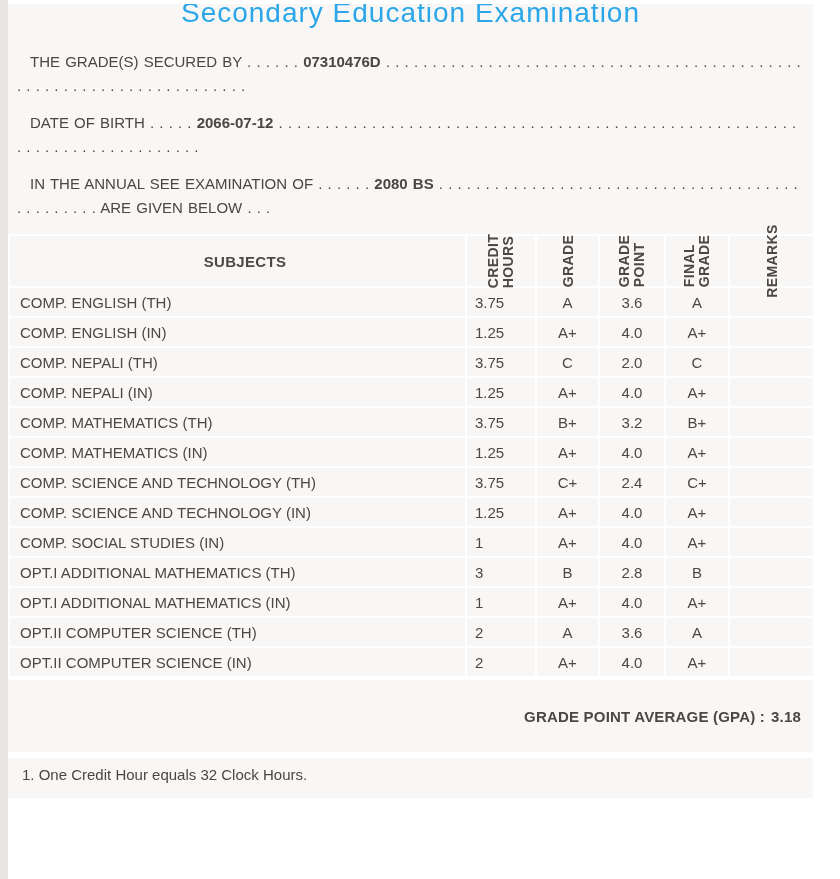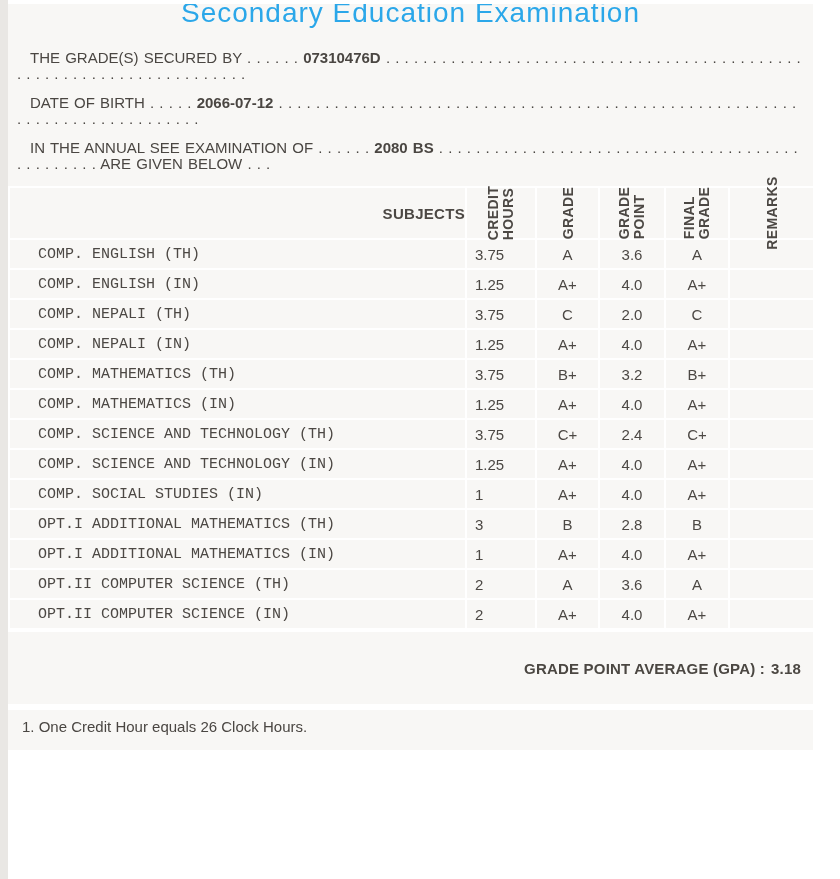--- a/index.html
+++ b/index.html
@@ -43,21 +43,21 @@
     font-size: 17px;
     font-weight: 700;
     letter-spacing: 0.5px;
     color: #4b4742;
   }
   p.statement {
     margin-top: 13px;
     padding: 0 10px 0 9px;
     text-indent: 13px;
     font-size: 15px;
-    line-height: 16px;
+    line-height: 24px;
     color: #4a4642;
     word-spacing: 1px;
   }
   p.statement:first-of-type { margin-top: 20px; }
   p.statement b { font-weight: 700; }
 
   
   table.grades {
     width: 805px;
     border-collapse: collapse;
@@ -65,39 +65,39 @@
     margin-top: 0;
   }
   table.grades td, table.grades th {
     border: 2px solid #ffffff;
     background: #f8f7f5;
     font-size: 15px;
     color: #4c4844;
   }
   th.subjects-head {
     height: 52px;
-    text-align: right;
+    text-align: center;
     vertical-align: middle;
     padding-left: 15px;
     font-weight: 700;
     letter-spacing: 0.3px;
   }
   th.vert { position: relative; height: 52px; }
   th.vert .vlabel {
     position: absolute;
     left: 50%; top: 50%;
     transform: translate(-50%, -50%) rotate(-90deg);
     white-space: pre-line;
     font-size: 14px;
     font-weight: 700;
     line-height: 15px;
     letter-spacing: 0.4px;
     text-align: left;
   }
-  td.td-subject { height: 30px; padding-left: 28px; text-align: left; font-family: Liberation Mono, monospace; }
+  td.td-subject { height: 30px; padding-left: 10px; text-align: left; }
   td.td-credit  { padding-left: 8px; text-align: left; }
   td.td-center  { text-align: center; }
   td.td-remarks { }
 
   
   .gpa-row {
     margin-top: 2px;
     height: 72px;
     display: flex;
     align-items: center;
@@ -291,16 +291,16 @@
         </tr>
       </tbody>
   </table>
 
   <div class="panel gpa-row">
     <span>GRADE POINT AVERAGE (GPA) :</span>
     <span class="gpa-value">3.18</span>
   </div>
 
   <div class="panel footnote-box">
-    <span>1. One Credit Hour equals 26 Clock Hours.</span>
+    <span>1. One Credit Hour equals 32 Clock Hours.</span>
   </div>
 
 </div>
 
 </body></html>

